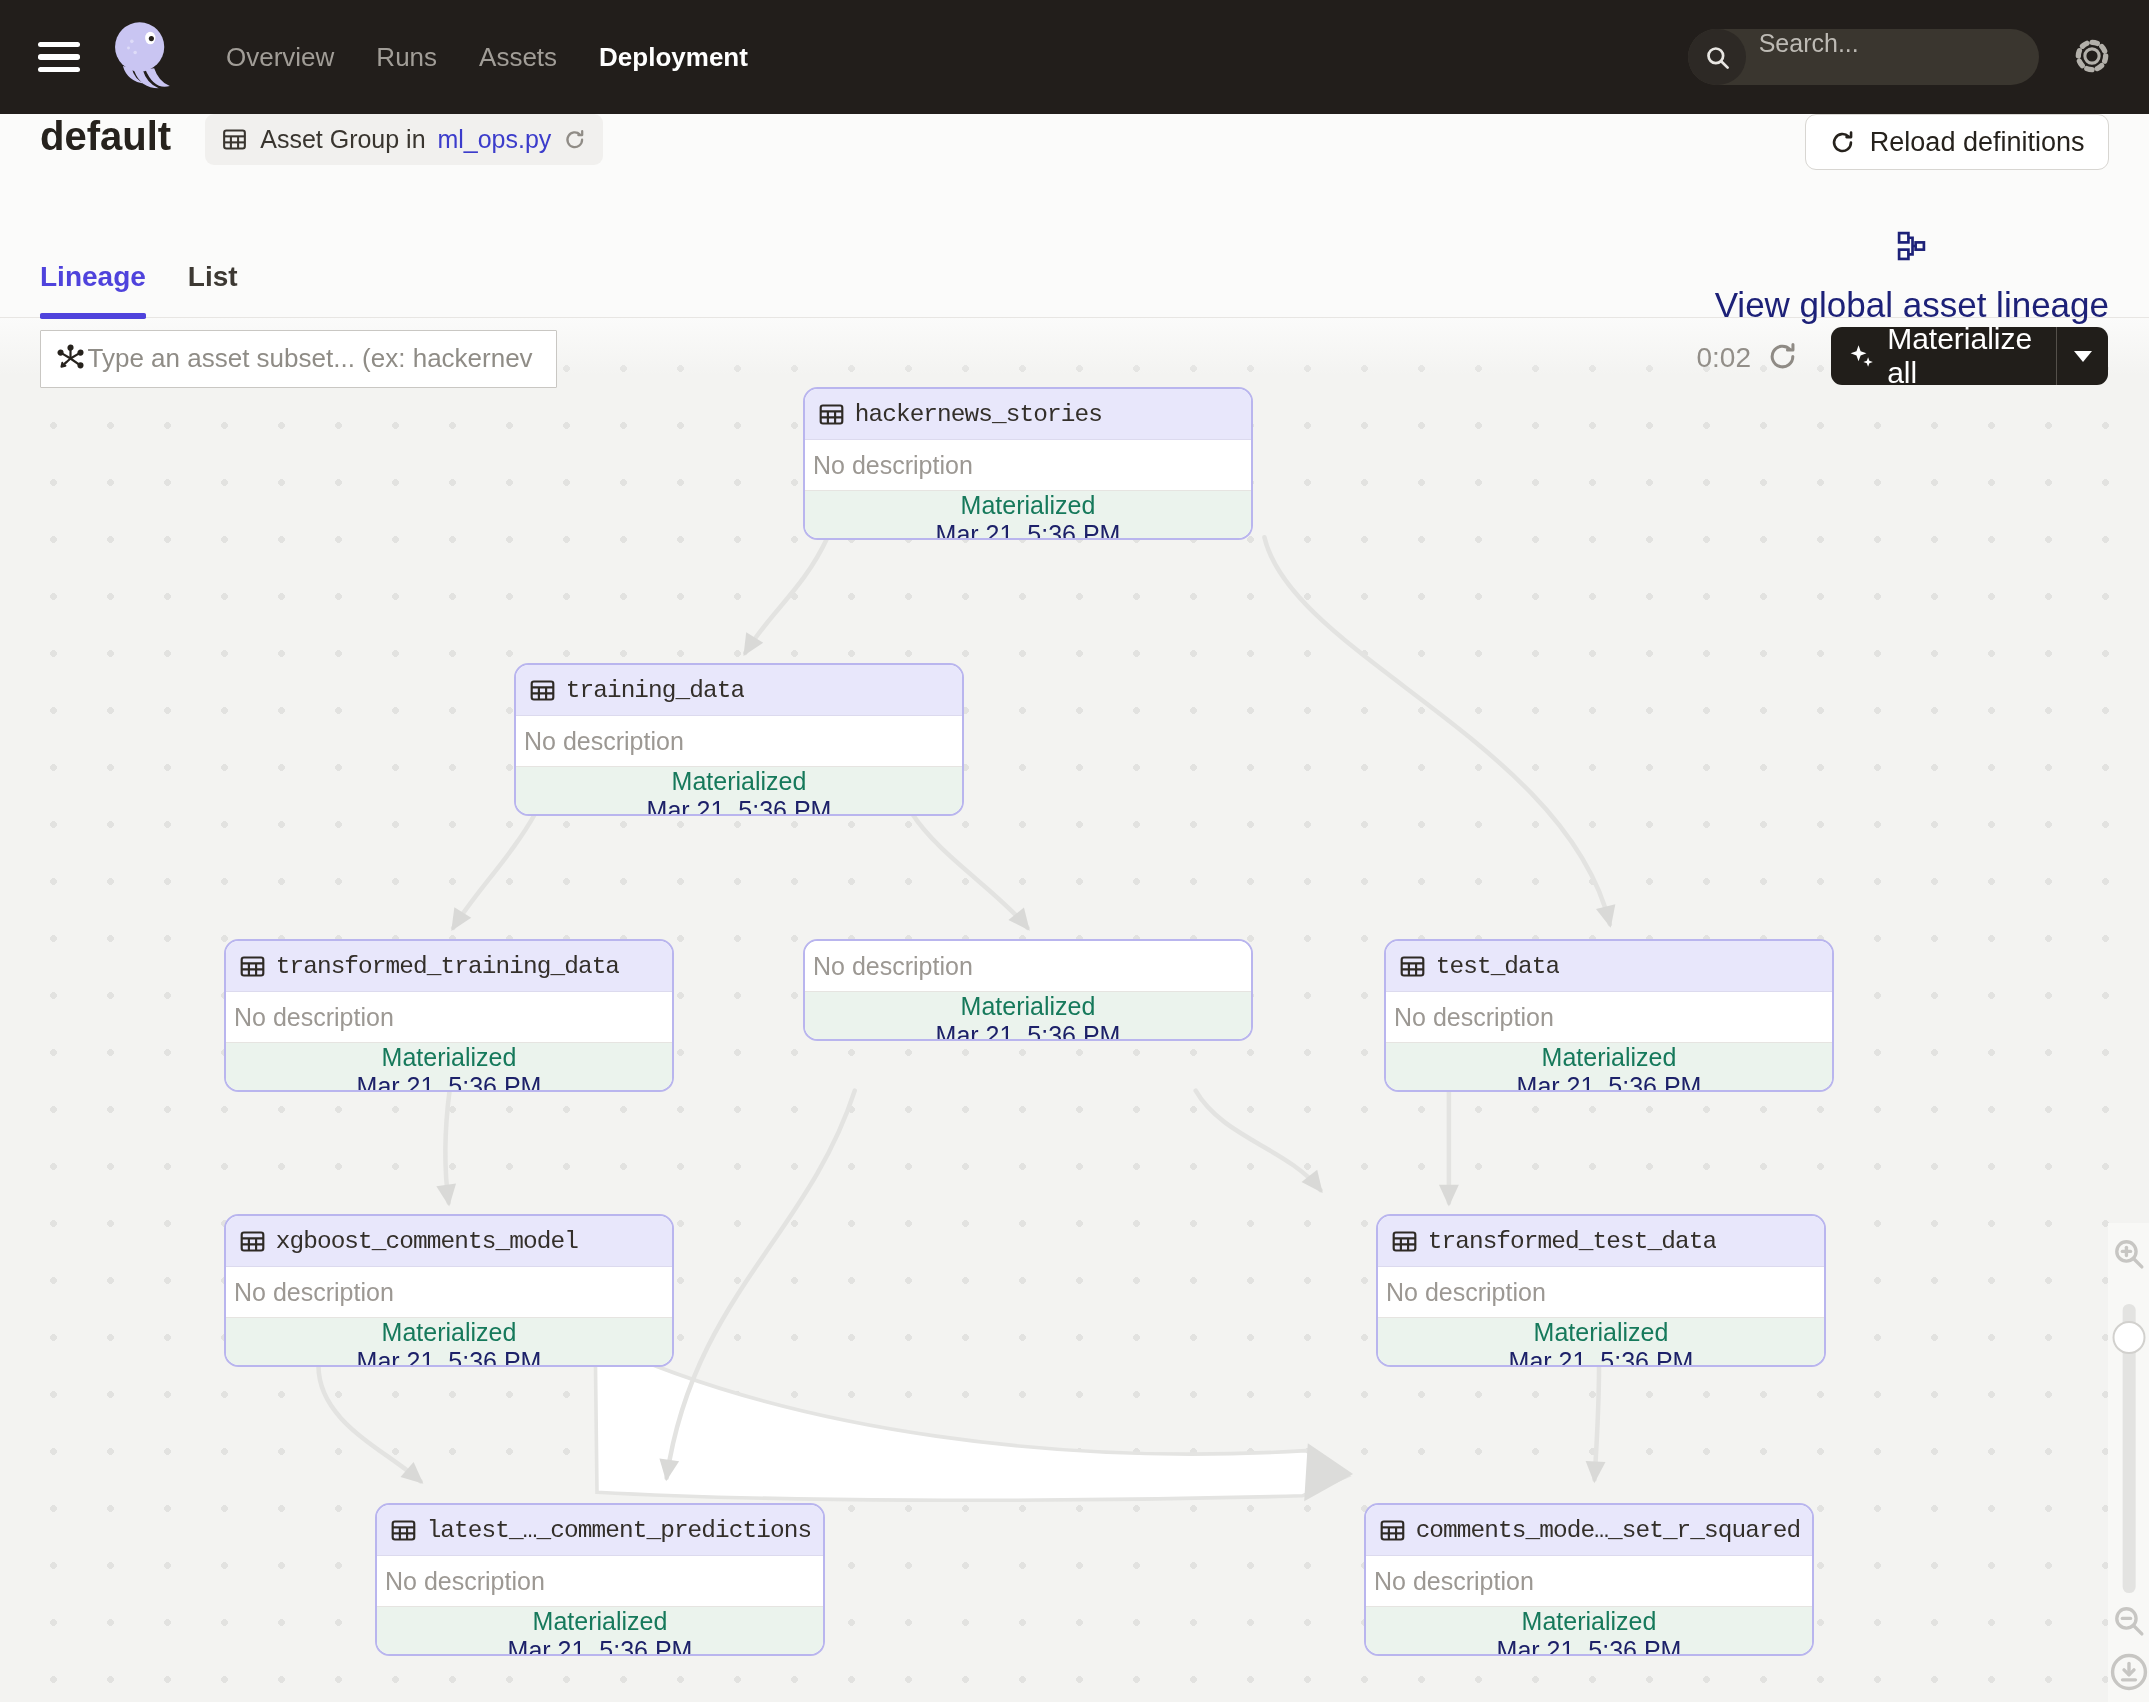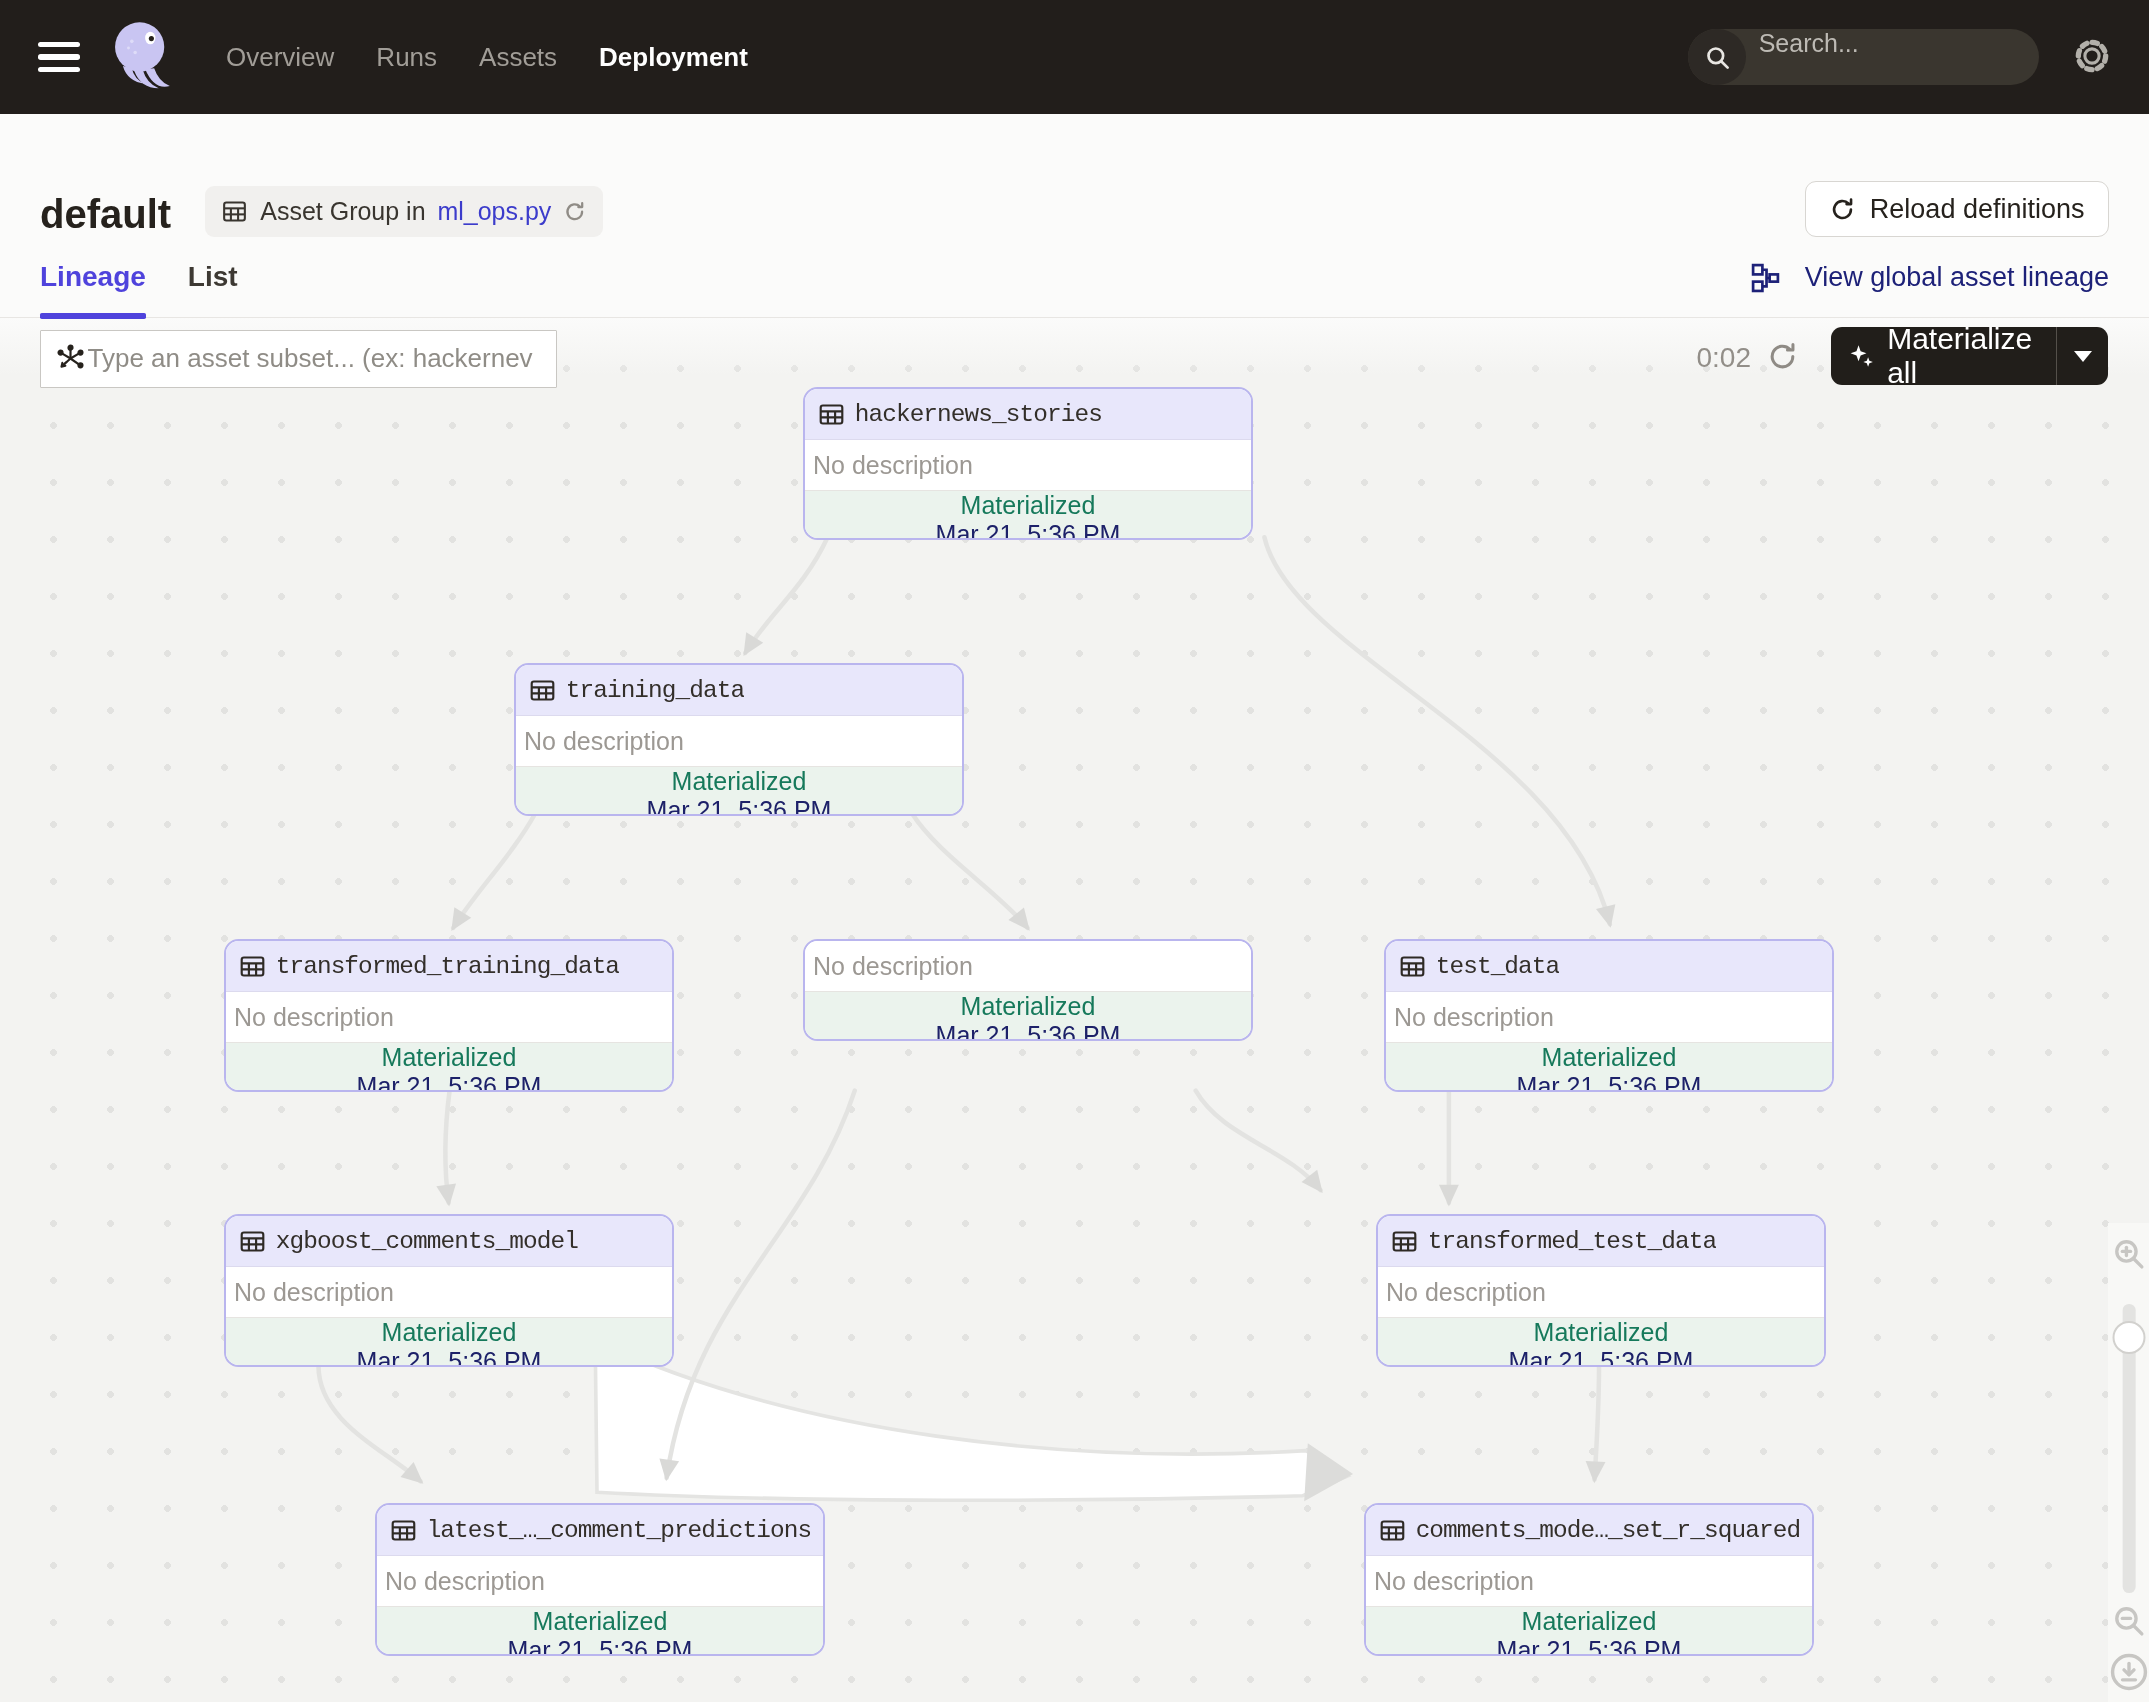--- a/index.html
+++ b/index.html
@@ -22,40 +22,40 @@
     display:flex; align-items:flex-start; overflow:hidden; }
   .search-cap { width:58px; height:56px; border-radius:28px; background:#2D2925;
     display:flex; align-items:center; justify-content:center; flex:none; }
   .search-input { flex:1; background:transparent; border:none; outline:none;
     font-size:25px; color:#E6E4E0; padding-left:12.7px; font-family:"Liberation Sans",sans-serif; }
   .search-input::placeholder { color:#BDBAB4; }
   .gear { margin-left:34px; cursor:pointer; }
 
   
   .header { position:absolute; top:114px; left:0; width:100%; height:123px;
-    background:#FBFBFA; display:flex; align-items:flex-end; padding:0 40px; z-index:40; }
+    background:#FBFBFA; display:flex; align-items:flex-start; padding:0 40px; z-index:40; }
   .page-title { font-size:40px; font-weight:700; color:#26221D; }
   .group-badge { margin-left:34px; height:51px; background:#F1F0EE; border-radius:9px;
     display:flex; align-items:center; gap:11.8px; padding:0 16.3px; font-size:25px; color:#39352F; }
   .group-badge a { color:#3C3CCB; text-decoration:none; cursor:pointer; }
   .reload-btn { margin-left:auto; height:56px; background:#FFFFFF; border:1.8px solid #D8D6D2;
     border-radius:11px; display:flex; align-items:center; gap:13.6px; padding:0 23.5px;
     font-size:27px; color:#26221D; cursor:pointer; }
 
   
   .tabsrow { position:absolute; top:237px; left:0; width:100%; height:81px;
     background:#FBFBFA; border-bottom:1.8px solid #E8E6E3; display:flex; align-items:center;
     padding:0 40px; z-index:40; }
   .tab { font-size:28px; margin-right:42px; color:#3D3933; font-weight:700;
     position:relative; height:100%; display:flex; align-items:center; cursor:pointer; }
   .tab.active { color:#4F43DC; }
   .tab.active::after { content:""; position:absolute; left:0; right:0; bottom:-1.8px;
     height:5.4px; background:#4F43DC; border-radius:1.8px; }
   .global-link { margin-left:auto; display:flex; align-items:center; gap:24px;
-    font-size:27px; color:#1D2178; cursor:pointer; }
+    font-size:35px; color:#1D2178; cursor:pointer;flex-direction:column; }
 
   
   .canvas { position:absolute; top:318px; left:0; width:2149px; height:1384px;
     background:#F3F3F1;
     background-image:radial-gradient(circle, #E2E2E0 3.3px, rgba(226,226,224,0) 3.6px);
     background-size:57px 57px; background-position:25px 22px; }
   .canvas-fade { position:absolute; top:0; left:0; width:100%; height:58px;
     background:linear-gradient(#FBFBFA, rgba(251,251,250,0)); pointer-events:none; }
   .edges { position:absolute; top:-318px; left:0; width:2149px; height:1702px;
     pointer-events:none; }

